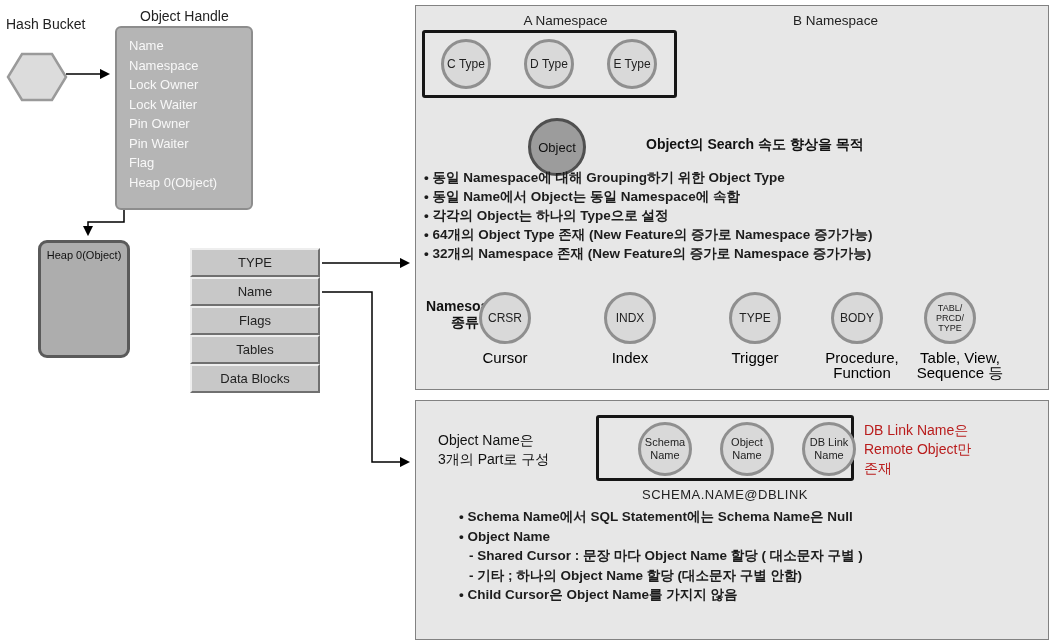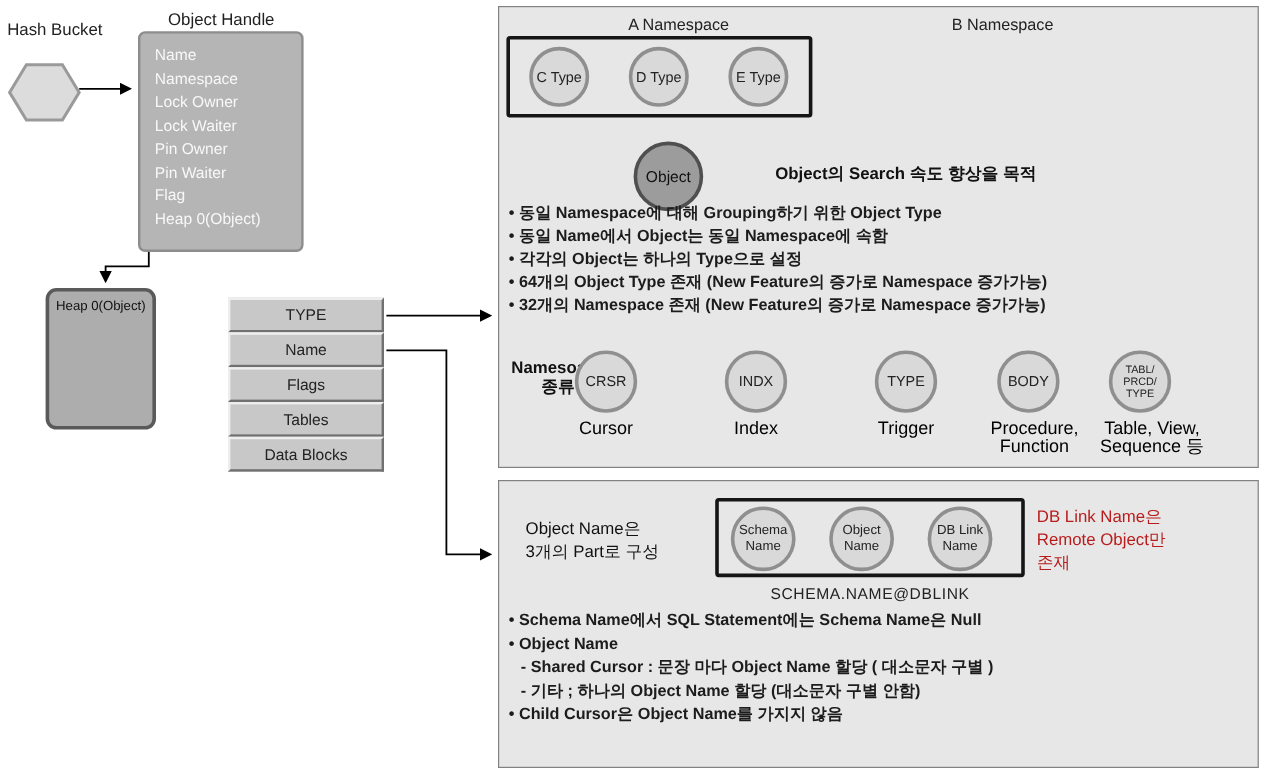--- a/index.html
+++ b/index.html
@@ -51,26 +51,26 @@
 
   .kinds-label { position:absolute; left:6px; top:292px; width:86px; text-align:center;
                  font-size:14px; font-weight:bold; color:#111; }
   .kind-circle { width:52px; height:52px; top:286px; }
   .kind-circle.small-text { font-size:9px; line-height:10px; }
   .kind-caption { position:absolute; top:344px; text-align:center; font-size:15px; color:#000000; line-height:15px; }
 
   .bp-intro { position:absolute; left:22px; top:30px; font-size:14px; line-height:19px; color:#111; }
   .parts-box { position:absolute; left:180px; top:14px; width:258px; height:66px;
                border:3px solid #151515; border-radius:3px; }
-  .part-circle { width:54px; height:54px; top:4px; font-size:11px; line-height:13px; }
+  .part-circle { width:54px; height:54px; top:4px; font-size:11px; line-height:13px;margin-left:29px; }
   .bp-note { position:absolute; left:448px; top:20px; font-size:14px; line-height:19px; color:#b91c1c; }
   .schema-format { position:absolute; left:180px; top:86px; width:258px; text-align:center;
                    font-size:13px; color:#222; letter-spacing:0.5px; }
   .bp-bullets { position:absolute; left:8px; top:106px; width:620px; }
-  .bp-bullets .bullet { line-height:19.5px; }
+  .bp-bullets .bullet { line-height:19.5px;margin-left:35px; }
 </style>
 </head>
 <body>
 
 <div class="canvas">
 
   <svg class="connectors" width="1054" height="644">
     <defs>
       <marker id="arr" viewBox="0 0 10 10" refX="8" refY="5" markerWidth="7" markerHeight="7" orient="auto">
         <path d="M0,0 L10,5 L0,10 z" fill="#000"></path>

